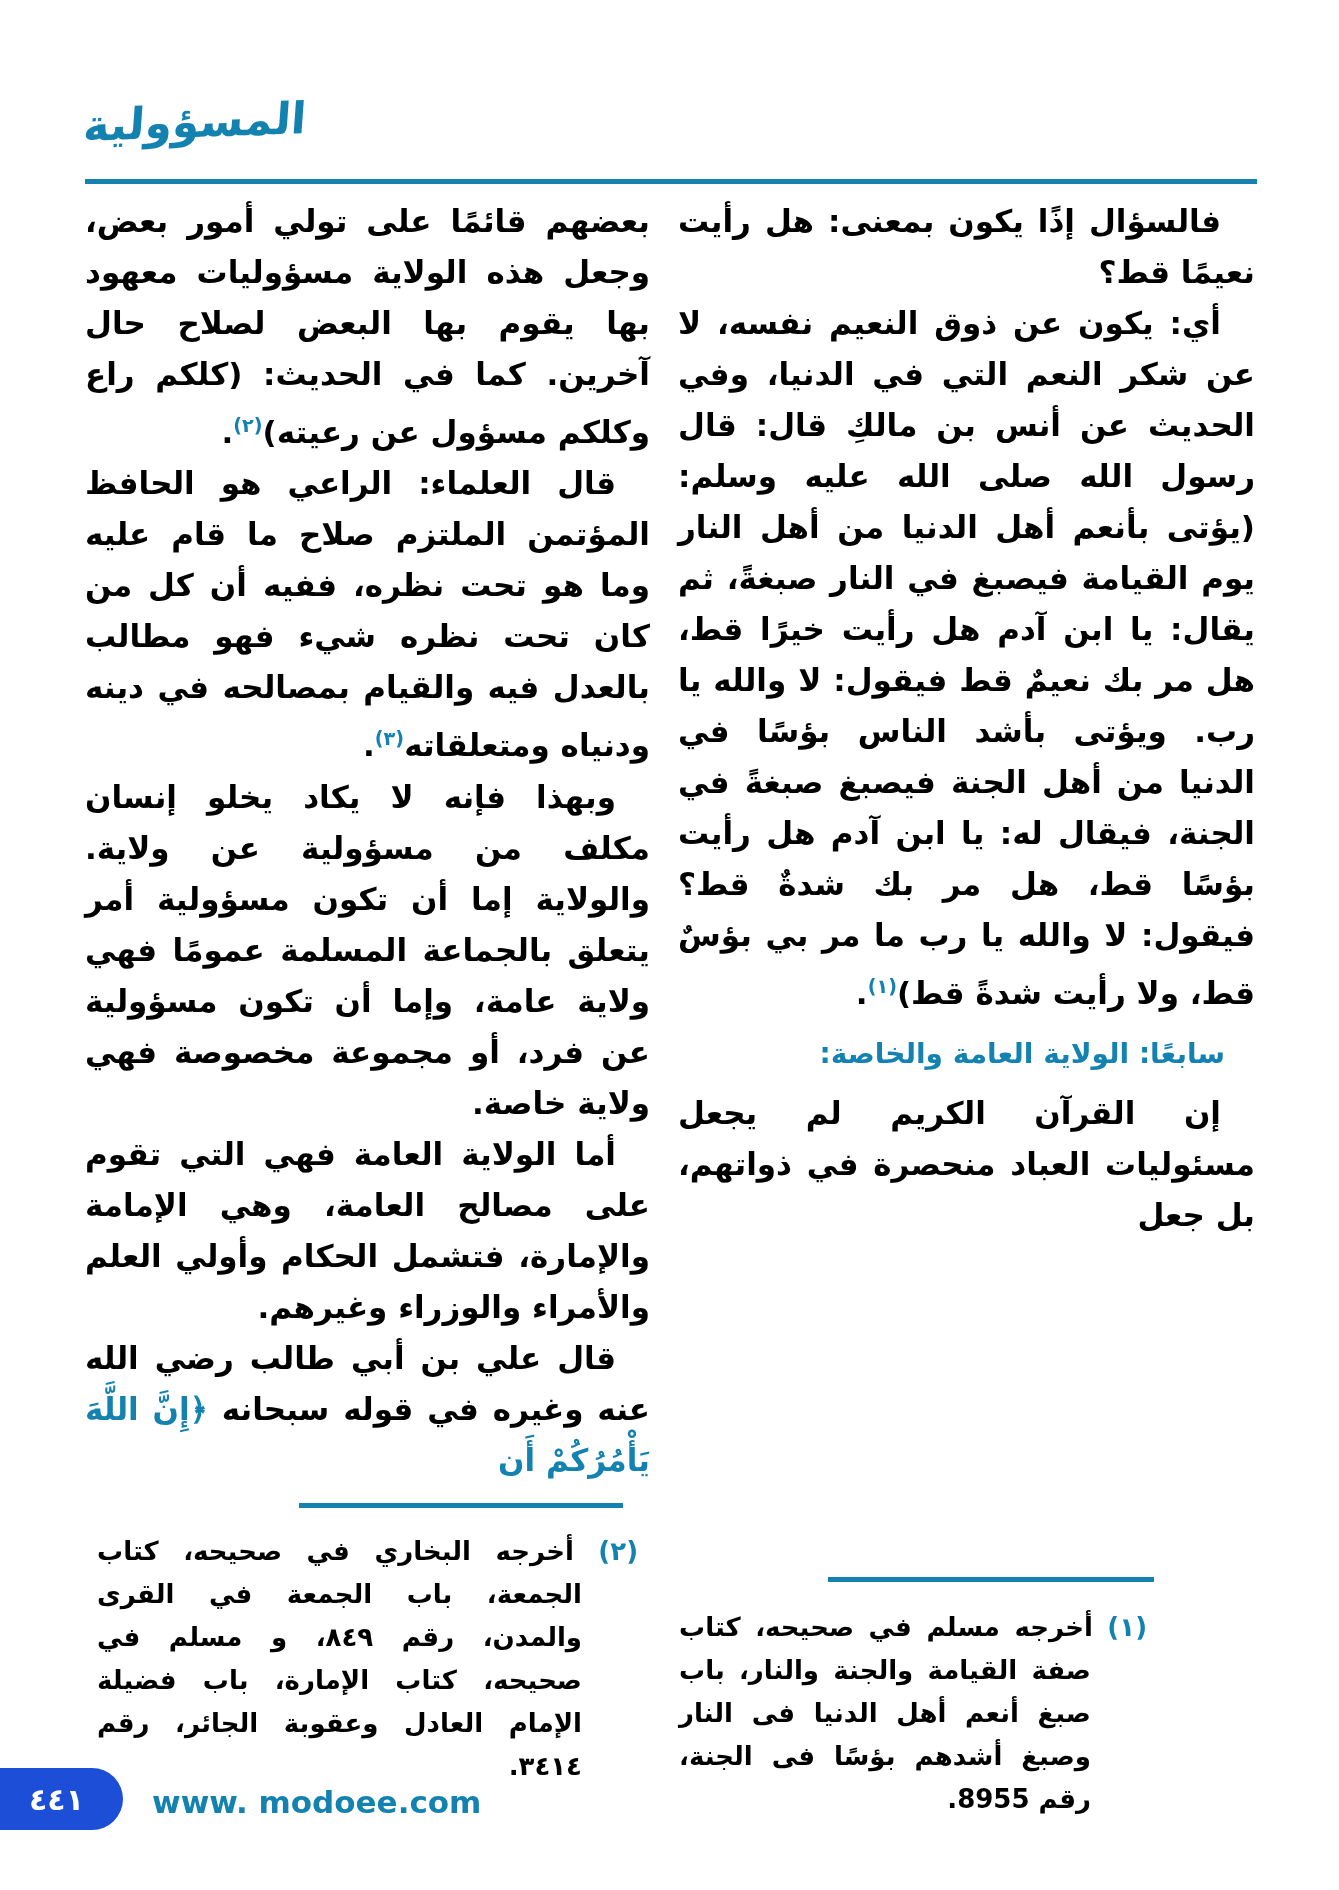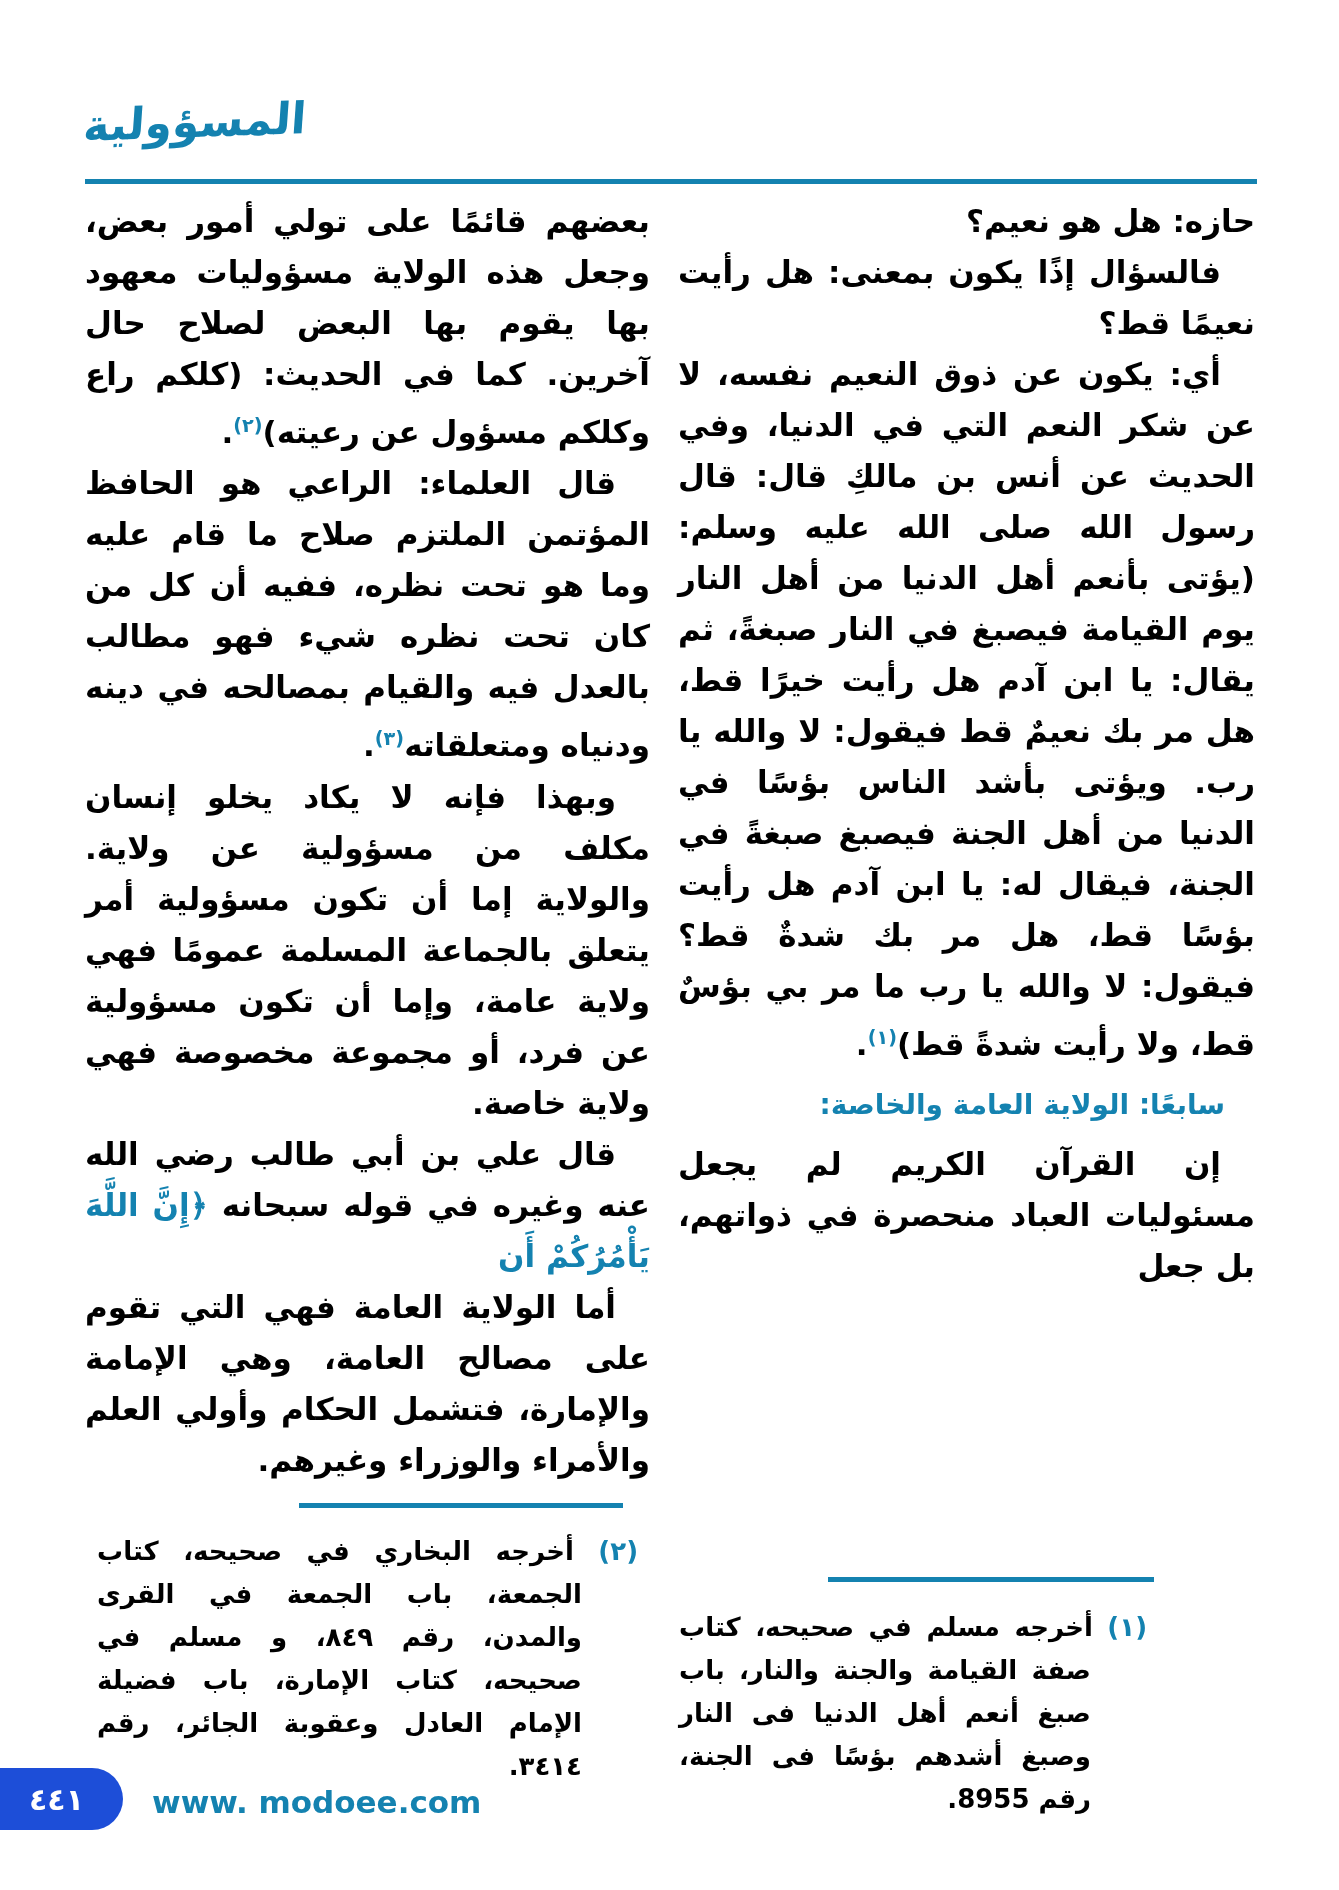--- a/index.html
+++ b/index.html
@@ -119,32 +119,31 @@
     font-weight: bold;
   }
 </style>
 </head>
 <body>
 
 <div class="logo">المسؤولية</div>
 <div class="header-rule"></div>
 
 <div class="col col-right">
-    <p class=""><span>حازه: هل هو نعيم؟</span></p>
     <p class="indent"><span>فالسؤال إذًا يكون بمعنى: هل رأيت نعيمًا قط؟</span></p>
     <p class="indent"><span>أي: يكون عن ذوق النعيم نفسه، لا عن شكر النعم التي في الدنيا، وفي الحديث عن أنس بن مالكِ قال: قال رسول الله صلى الله عليه وسلم: (يؤتى بأنعم أهل الدنيا من أهل النار يوم القيامة فيصبغ في النار صبغةً، ثم يقال: يا ابن آدم هل رأيت خيرًا قط، هل مر بك نعيمٌ قط فيقول: لا والله يا رب. ويؤتى بأشد الناس بؤسًا في الدنيا من أهل الجنة فيصبغ صبغةً في الجنة، فيقال له: يا ابن آدم هل رأيت بؤسًا قط، هل مر بك شدةٌ قط؟ فيقول: لا والله يا رب ما مر بي بؤسٌ قط، ولا رأيت شدةً قط)</span><span class="fn-marker">(١)</span><span>.</span></p>
     <p class="heading">سابعًا: الولاية العامة والخاصة:</p>
     <p class="indent"><span>إن القرآن الكريم لم يجعل مسئوليات العباد منحصرة في ذواتهم، بل جعل</span></p>
   </div>
 <div class="col col-left">
     <p class=""><span>بعضهم قائمًا على تولي أمور بعض، وجعل هذه الولاية مسؤوليات معهود بها يقوم بها البعض لصلاح حال آخرين. كما في الحديث: (كلكم راع وكلكم مسؤول عن رعيته)</span><span class="fn-marker">(٢)</span><span>.</span></p>
     <p class="indent"><span>قال العلماء: الراعي هو الحافظ المؤتمن الملتزم صلاح ما قام عليه وما هو تحت نظره، ففيه أن كل من كان تحت نظره شيء فهو مطالب بالعدل فيه والقيام بمصالحه في دينه ودنياه ومتعلقاته</span><span class="fn-marker">(٣)</span><span>.</span></p>
     <p class="indent"><span>وبهذا فإنه لا يكاد يخلو إنسان مكلف من مسؤولية عن ولاية. والولاية إما أن تكون مسؤولية أمر يتعلق بالجماعة المسلمة عمومًا فهي ولاية عامة، وإما أن تكون مسؤولية عن فرد، أو مجموعة مخصوصة فهي ولاية خاصة.</span></p>
+    <p class="indent"><span>أما الولاية العامة فهي التي تقوم على مصالح العامة، وهي الإمامة والإمارة، فتشمل الحكام وأولي العلم والأمراء والوزراء وغيرهم.</span></p>
     <p class="indent"><span>قال علي بن أبي طالب رضي الله عنه وغيره في قوله سبحانه </span><span class="quran">﴿إِنَّ اللَّهَ يَأْمُرُكُمْ أَن</span></p>
-    <p class="indent"><span>أما الولاية العامة فهي التي تقوم على مصالح العامة، وهي الإمامة والإمارة، فتشمل الحكام وأولي العلم والأمراء والوزراء وغيرهم.</span></p>
   </div>
 
 <div class="fn-rule fn-rule-right"></div>
 <div class="fn-rule fn-rule-left"></div>
 
 <div class="footnotes footnotes-right">
     <p><span class="fn-num">(١) </span><span>أخرجه مسلم في صحيحه، كتاب صفة القيامة والجنة والنار، باب صبغ أنعم أهل الدنيا فى النار وصبغ أشدهم بؤسًا فى الجنة، رقم 8955.</span></p>
   </div>
 <div class="footnotes footnotes-left">
     <p><span class="fn-num">(٢) </span><span>أخرجه البخاري في صحيحه، كتاب الجمعة، باب الجمعة في القرى والمدن، رقم ٨٤٩، و مسلم في صحيحه، كتاب الإمارة، باب فضيلة الإمام العادل وعقوبة الجائر، رقم ٣٤١٤.</span></p>

